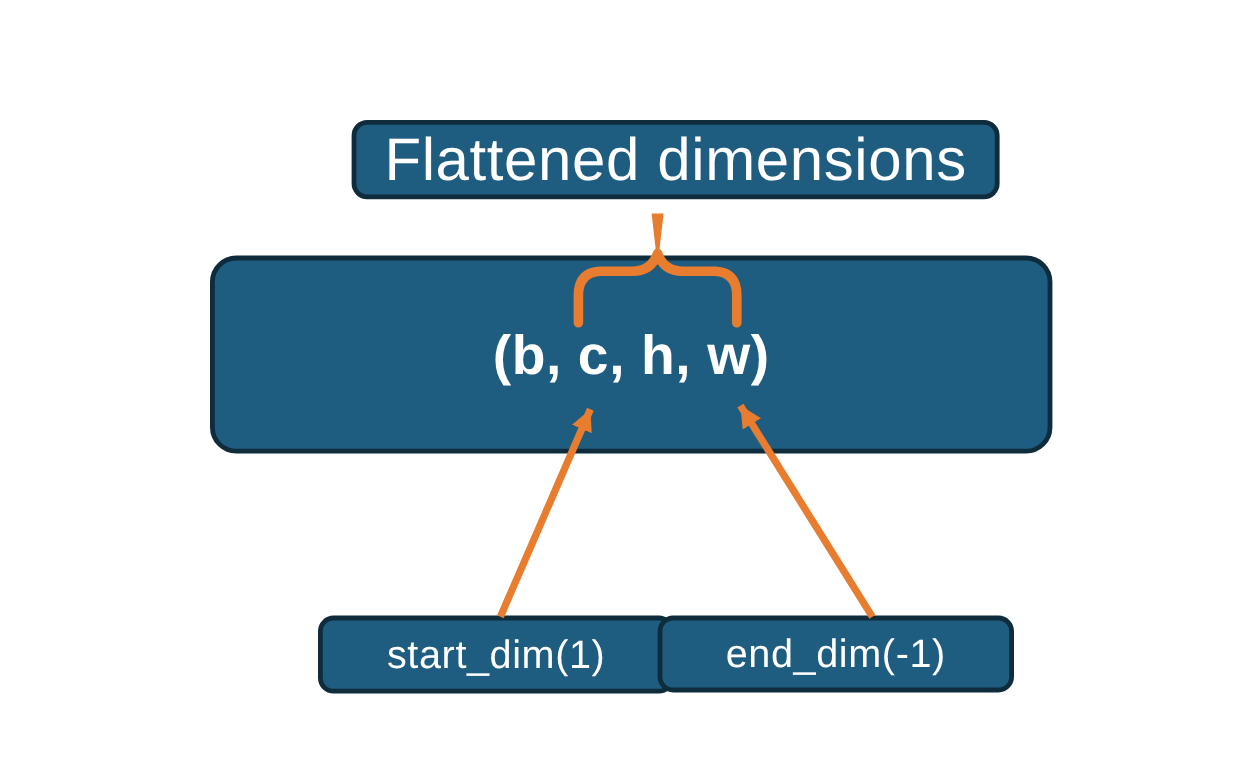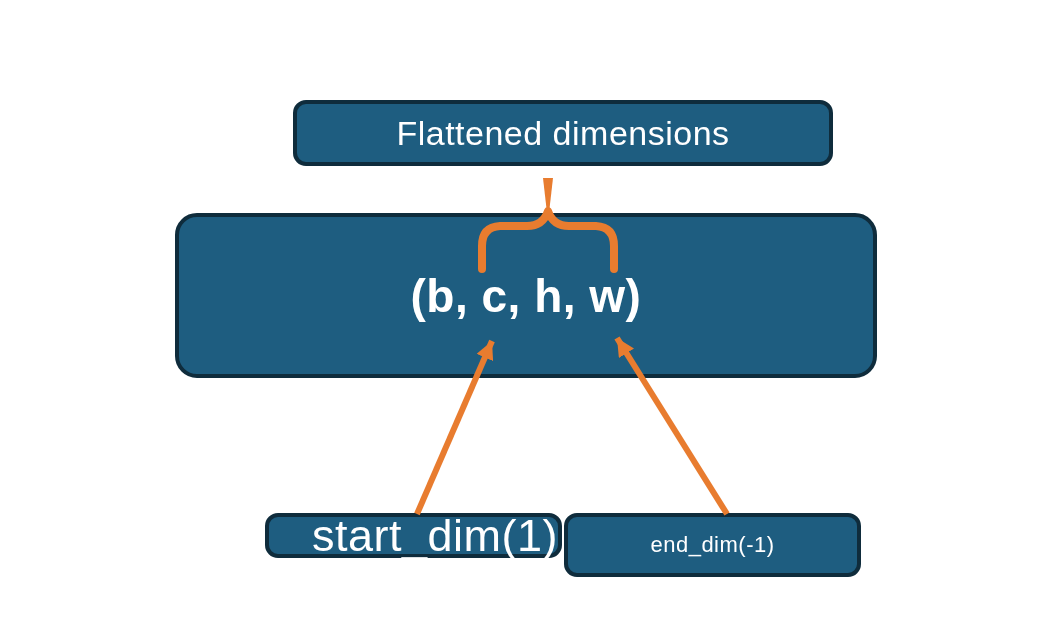--- a/index.html
+++ b/index.html
@@ -21,41 +21,40 @@
     border: 4px solid var(--box-border, #0f2c3c);
     display: flex;
     align-items: center;
     justify-content: center;
     color: var(--text-color, #ffffff);
   }
   #box-flattened {
     left: 293px; top: 100px;
     width: 540px; height: 66px;
     border-radius: 13px;
-    font-size: 34px;
+    font-size: 50px;
   }
   #box-tensor {
     left: 175px; top: 213px;
     width: 702px; height: 165px;
     border-radius: 22px;
     font-size: 46px;
     font-weight: bold;
   }
   #box-start {
     left: 265px; top: 513px;
-    width: 297px; height: 45px;
+    width: 297px; height: 65px;
     border-radius: 13px;
-    font-size: 45px;
-    justify-content: flex-end;
+    font-size: 33px;
   }
   #box-end {
-    left: 564px; top: 513px;
+    left: 548px; top: 513px;
     width: 297px; height: 64px;
     border-radius: 13px;
-    font-size: 22px;
+    font-size: 33px;
   }
   .node .label {
     white-space: nowrap;
     letter-spacing: 0.5px;
   }
   #connector-layer {
     position: absolute;
     left: 0; top: 0;
     width: 1038px; height: 632px;
     pointer-events: none;

